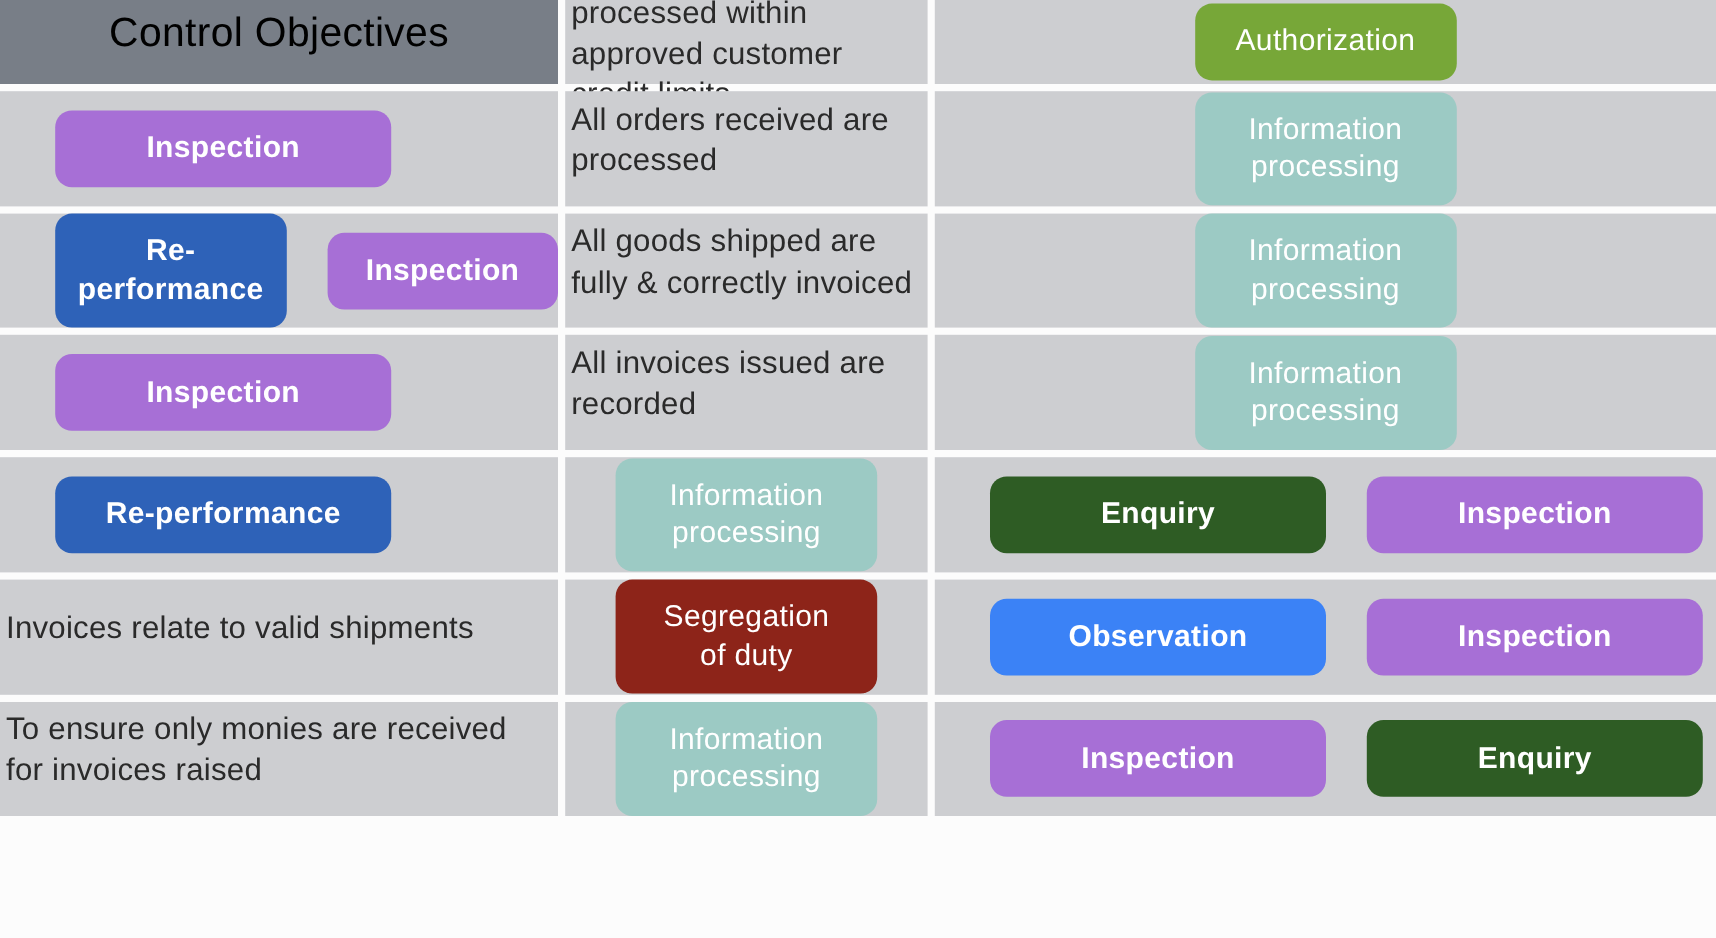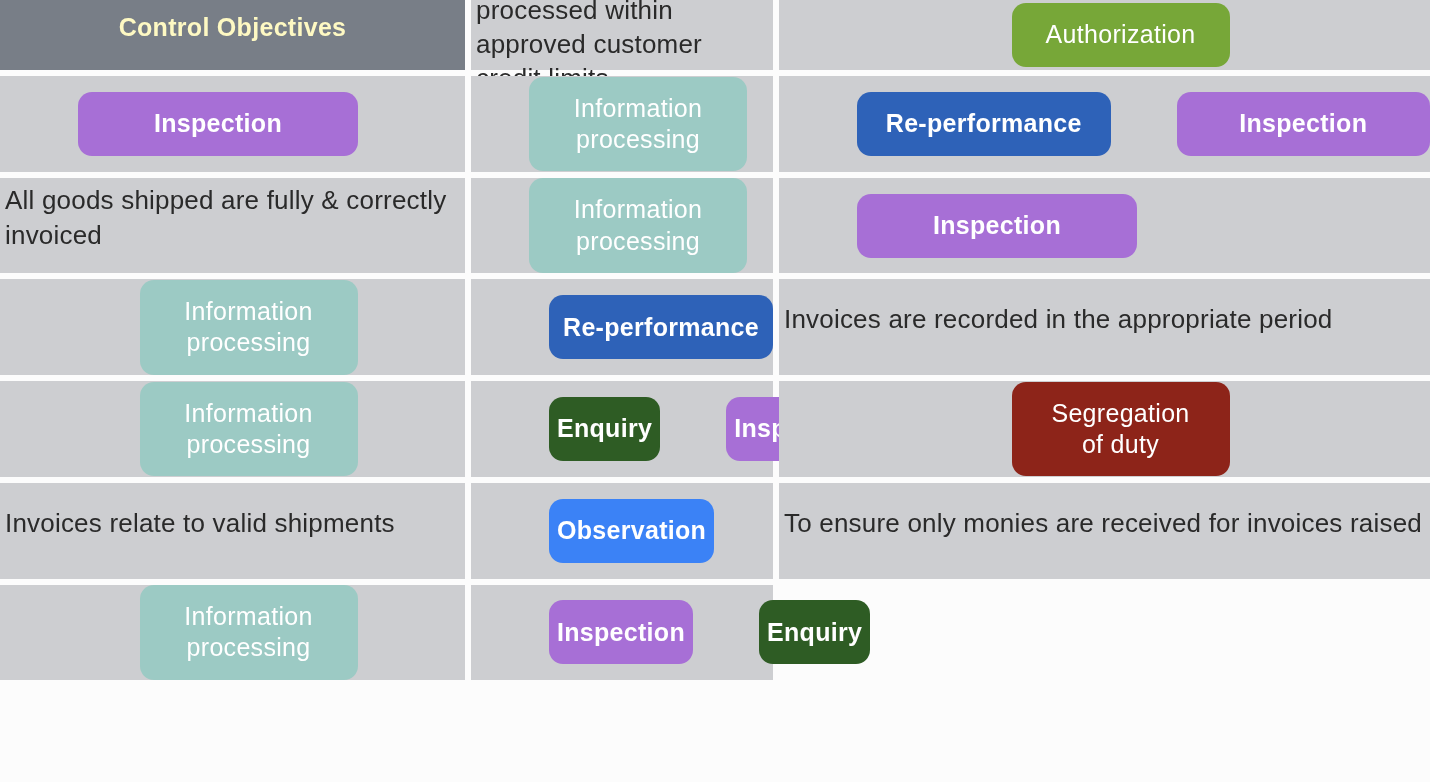--- a/index.html
+++ b/index.html
@@ -9,23 +9,23 @@
     background: var(--gap, #fcfcfc);
     display: grid;
     grid-template-columns: 465px 302px 651px;
     grid-template-rows: 70px repeat(7, 1fr);
     gap: 6px;
     overflow: hidden;
     font-family: "Liberation Sans", sans-serif;
   }
   .th {
     background: var(--header_bg, #787e87);
-    color: #fef9c3;
-    font-weight: bold;
-    font-size: 25px;
+    color: #000000;
+    font-weight: normal;
+    font-size: 34px;
     letter-spacing: 0.3px;
     display: flex;
     align-items: center;
     justify-content: center;
     padding-bottom: 16px;
   }
   .td { background: var(--row_bg, #cdced1); }
   .obj {
     color: var(--text, #2a2a2a);
     font-size: 26px;
@@ -52,87 +52,89 @@
     font-size: 25px;
     letter-spacing: 0.3px;
     line-height: 1.25;
     display: flex;
     align-items: center;
     justify-content: center;
     text-align: center;
     white-space: pre-line;
     box-sizing: border-box;
     padding: 16px 8px;
-    margin-left: 32px;
   }
   .act-badge { width: 218px; min-height: 64px; }
   .test-badge { width: 280px; min-height: 64px; font-weight: bold; }
 </style>
 </head>
 <body>
 
 <div class="slide" id="grid">
   <div class="th">Control Objectives</div>
 
   <div class="td obj">
     <span>Orders are only processed within approved customer credit limits</span>
   </div>
   <div class="td act">
     <div class="badge act-badge" style="background: rgb(119, 167, 56);">Authorization</div>
   </div>
   <div class="td tests">
       <div class="badge test-badge" style="background: rgb(167, 111, 214);">Inspection</div>
     </div>
 
+  <div class="td obj">
+    <span>All orders received are processed</span>
+  </div>
   <div class="td act">
     <div class="badge act-badge" style="background: rgb(156, 202, 196);">Information
 processing</div>
   </div>
   <div class="td tests">
       <div class="badge test-badge" style="background: rgb(46, 98, 184);">Re-performance</div>
       <div class="badge test-badge" style="background: rgb(167, 111, 214);">Inspection</div>
     </div>
 
   <div class="td obj">
     <span>All goods shipped are fully &amp; correctly invoiced</span>
   </div>
   <div class="td act">
     <div class="badge act-badge" style="background: rgb(156, 202, 196);">Information
 processing</div>
   </div>
   <div class="td tests">
       <div class="badge test-badge" style="background: rgb(167, 111, 214);">Inspection</div>
     </div>
 
+  <div class="td obj">
+    <span>All invoices issued are recorded</span>
+  </div>
   <div class="td act">
     <div class="badge act-badge" style="background: rgb(156, 202, 196);">Information
 processing</div>
   </div>
   <div class="td tests">
       <div class="badge test-badge" style="background: rgb(46, 98, 184);">Re-performance</div>
     </div>
 
-  <div class="td obj">
-    <span>Invoices are recorded in the appropriate period</span>
-  </div>
   <div class="td act">
     <div class="badge act-badge" style="background: rgb(156, 202, 196);">Information
 processing</div>
   </div>
   <div class="td tests">
       <div class="badge test-badge" style="background: rgb(46, 92, 36);">Enquiry</div>
       <div class="badge test-badge" style="background: rgb(167, 111, 214);">Inspection</div>
     </div>
 
+  <div class="td obj">
+    <span>Invoices relate to valid shipments</span>
+  </div>
   <div class="td act">
     <div class="badge act-badge" style="background: rgb(141, 36, 25);">Segregation
 of duty</div>
-  </div>
-  <div class="td obj">
-    <span>Invoices relate to valid shipments</span>
   </div>
   <div class="td tests">
       <div class="badge test-badge" style="background: #3b82f6;">Observation</div>
       <div class="badge test-badge" style="background: rgb(167, 111, 214);">Inspection</div>
     </div>
 
   <div class="td obj">
     <span>To ensure only monies are received for invoices raised</span>
   </div>
   <div class="td act">

